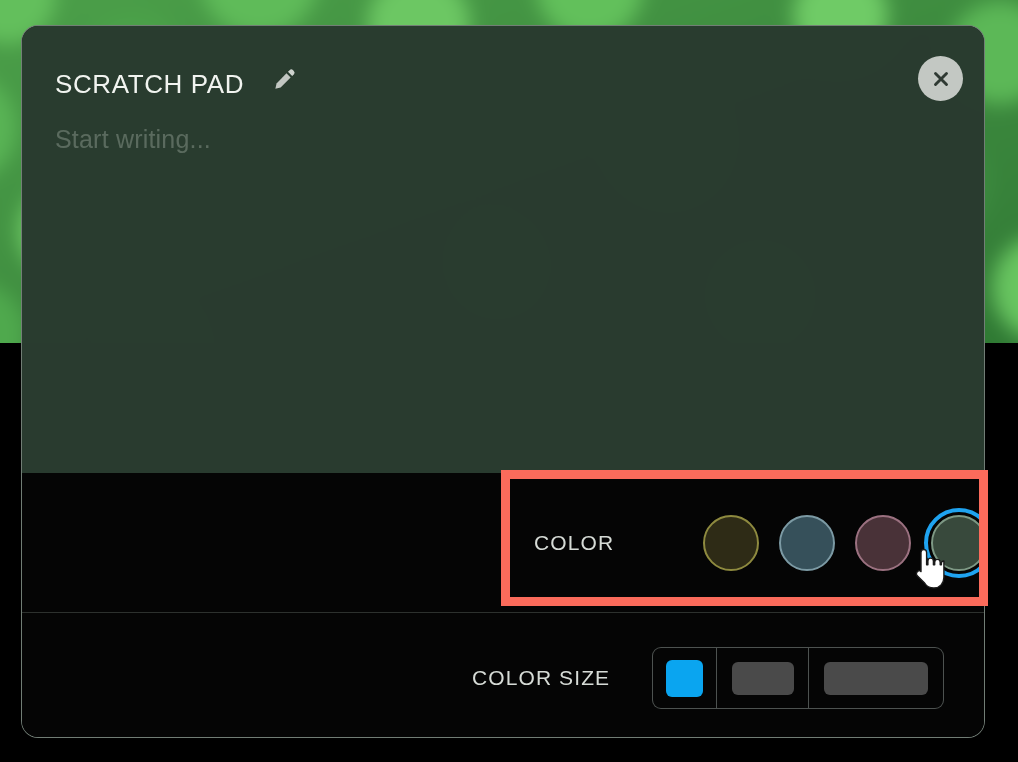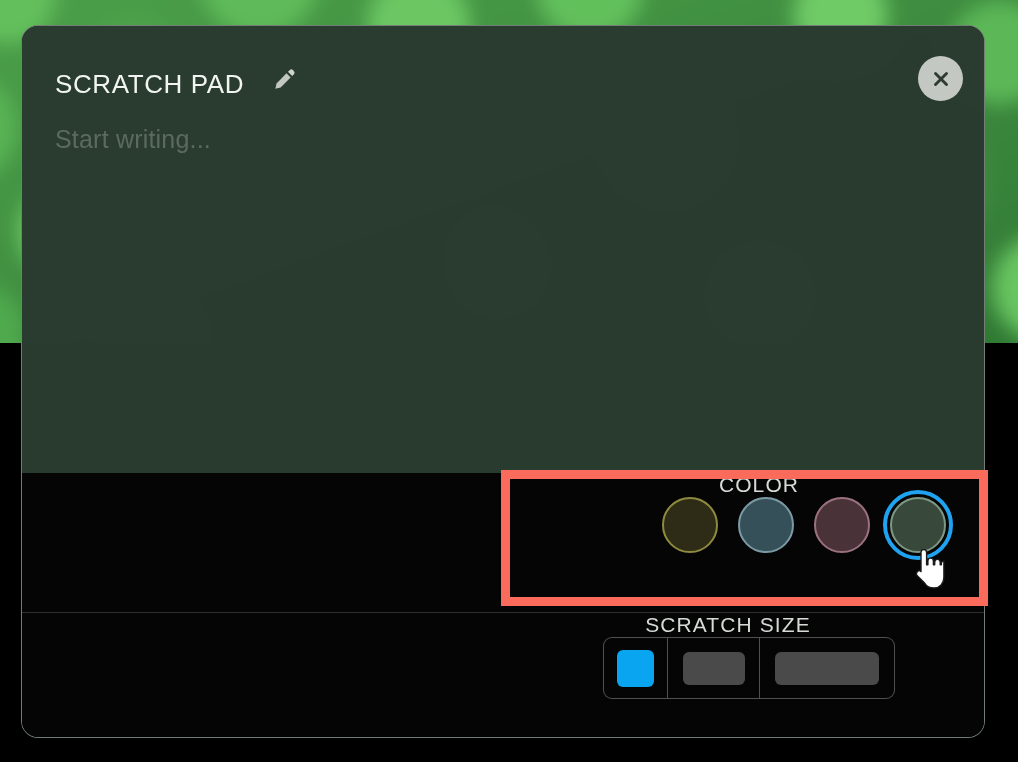--- a/index.html
+++ b/index.html
@@ -144,21 +144,20 @@
     width: 100%;
     bottom: 0;
     background: #050505;
   }
 
   .row {
     position: relative;
     display: flex;
     align-items: center;
     box-sizing: border-box;
-    flex-direction: column;
   }
 
   .row-color {
     height: 140px;
     padding-left: 512px;
     border-bottom: 1px solid rgba(150, 165, 155, 0.28);
   }
 
   .row-size {
     height: 130px;
@@ -315,21 +314,21 @@
           </div>
 
           <div class="swatch-wrap selected">
             <button class="swatch" style="background:#38493c;border:2px solid #7d9884;"></button>
           </div>
 
         </div>
       </div>
 
       <div class="row row-size">
-        <div class="row-label">SCRATCH SIZE</div>
+        <div class="row-label">COLOR SIZE</div>
         <div class="size-group">
           <button class="size-option size-opt-small">
             <span class="size-glyph glyph-small" style="background:#0aa5f0;"></span>
           </button>
           <button class="size-option size-opt-medium">
             <span class="size-glyph glyph-medium" style="background:#4a4a4a;"></span>
           </button>
           <button class="size-option size-opt-large">
             <span class="size-glyph glyph-large" style="background:#4a4a4a;"></span>
           </button>

